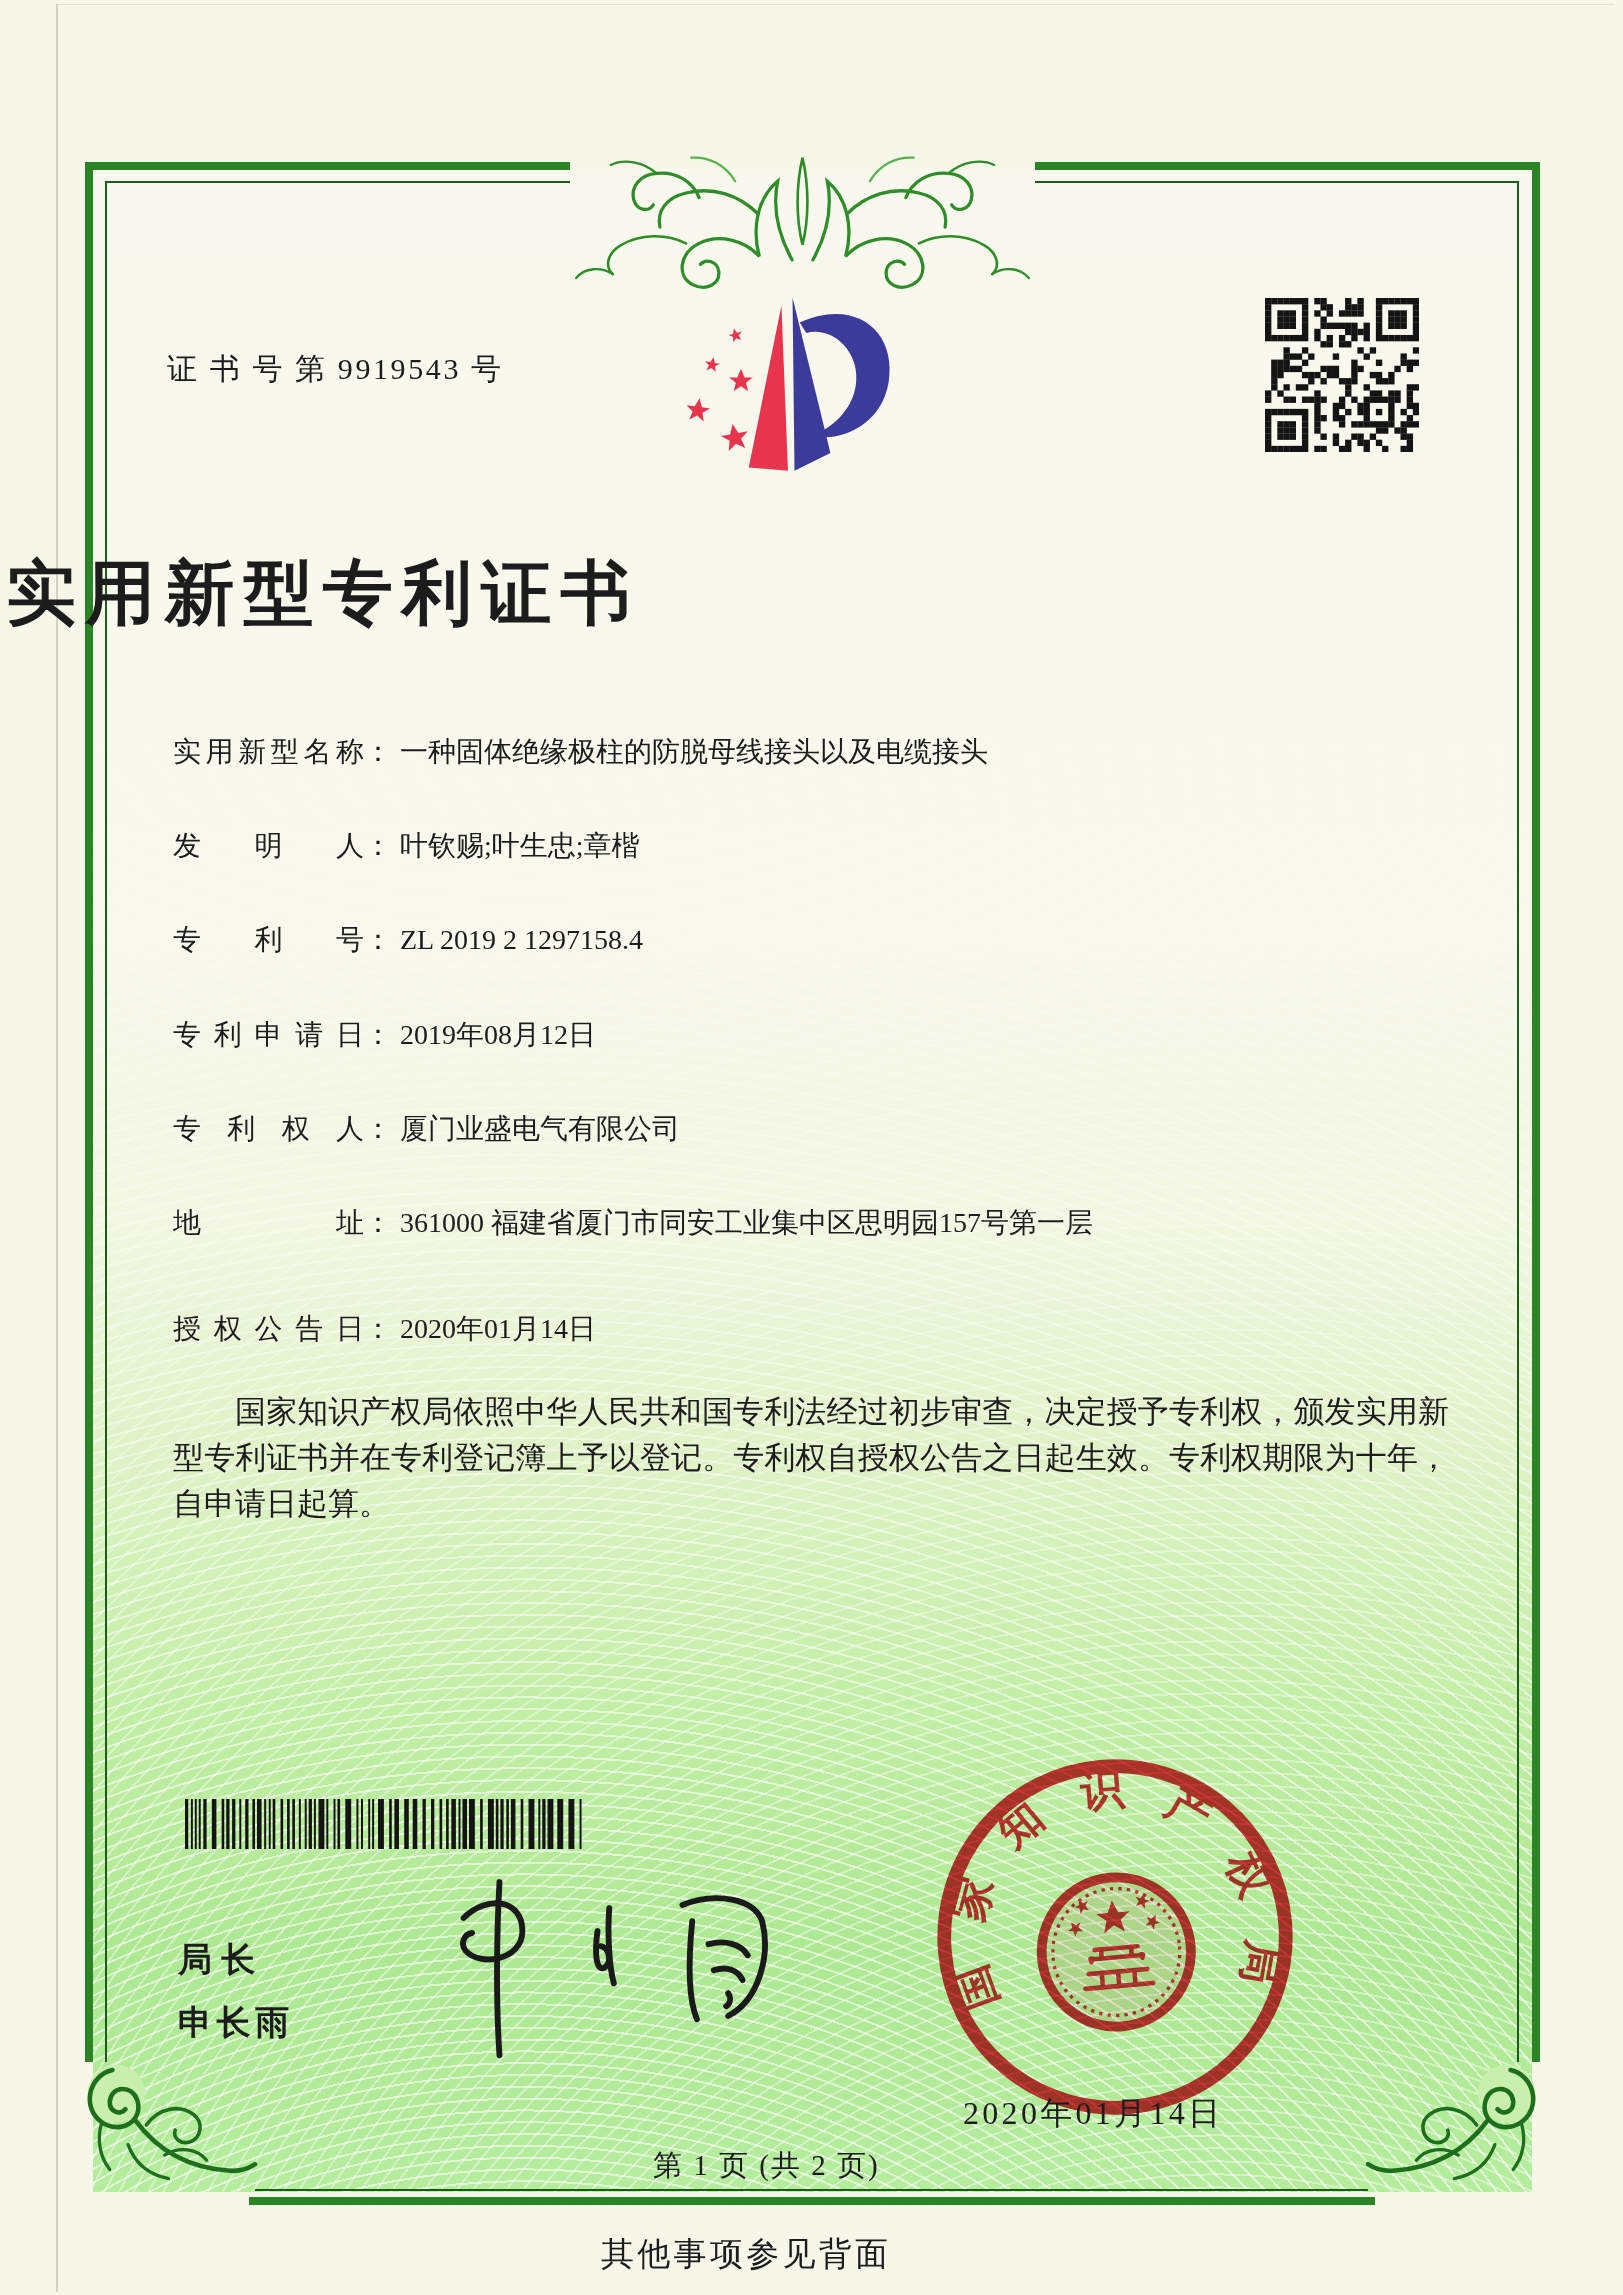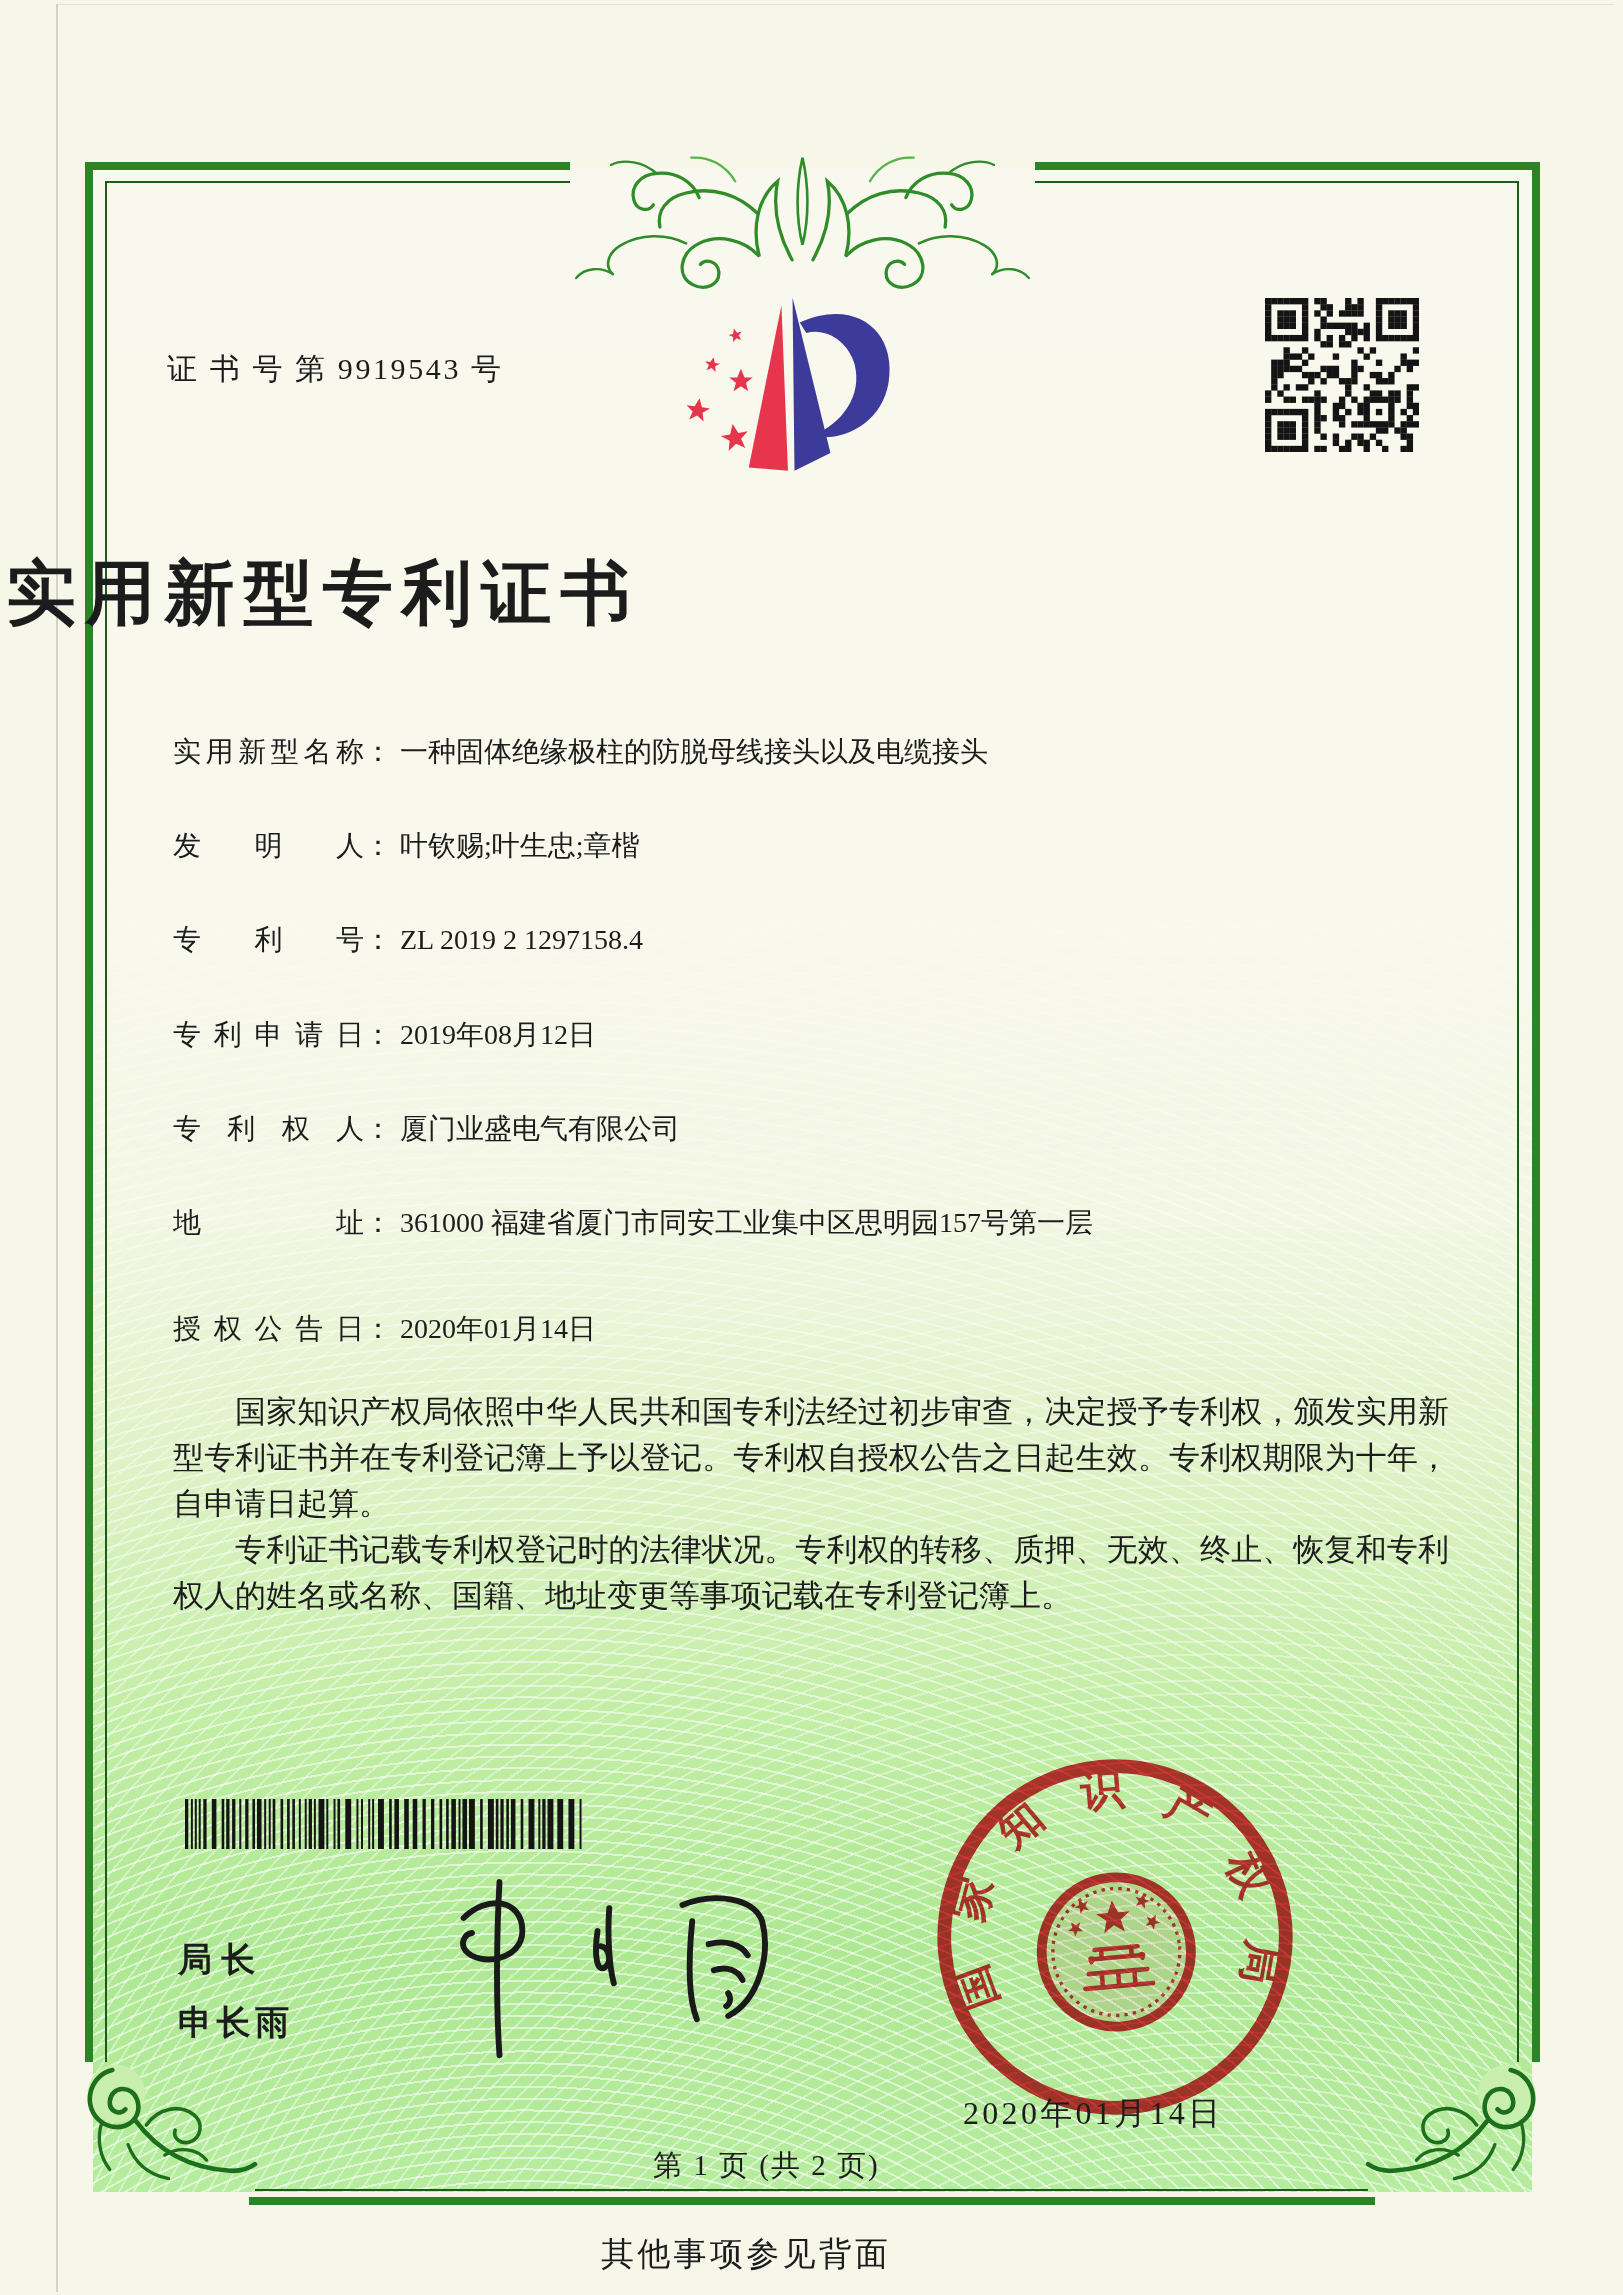--- a/index.html
+++ b/index.html
@@ -459,21 +459,20 @@
 </div>
 <div class="abs field-row" style="top:1203px;">
   <span class="flabel">地址</span><span class="colon">：</span><span class="fvalue">361000  福建省厦门市同安工业集中区思明园157号第一层</span>
 </div>
 <div class="abs field-row" style="top:1309px;">
   <span class="flabel">授权公告日</span><span class="colon">：</span><span class="fvalue">2020年01月14日</span>
 </div>
 
 <div class="abs bodytext">
   <p>国家知识产权局依照中华人民共和国专利法经过初步审查，决定授予专利权，颁发实用新型专利证书并在专利登记簿上予以登记。专利权自授权公告之日起生效。专利权期限为十年，自申请日起算。</p>
-  <p>专利证书记载专利权登记时的法律状况。专利权的转移、质押、无效、终止、恢复和专利权人的姓名或名称、国籍、地址变更等事项记载在专利登记簿上。</p>
 </div>
 
 <svg class="abs barcode" id="barcode-svg" viewBox="0 0 622 76" preserveAspectRatio="none">
     <rect x="0" y="0" width="5" height="76" fill="#141414"></rect>
     <rect x="9" y="0" width="3" height="76" fill="#141414"></rect>
     <rect x="15" y="0" width="3" height="76" fill="#141414"></rect>
     <rect x="21" y="0" width="3" height="76" fill="#141414"></rect>
     <rect x="28" y="0" width="5" height="76" fill="#141414"></rect>
     <rect x="41" y="0" width="7" height="76" fill="#141414"></rect>
     <rect x="56" y="0" width="4" height="76" fill="#141414"></rect>

